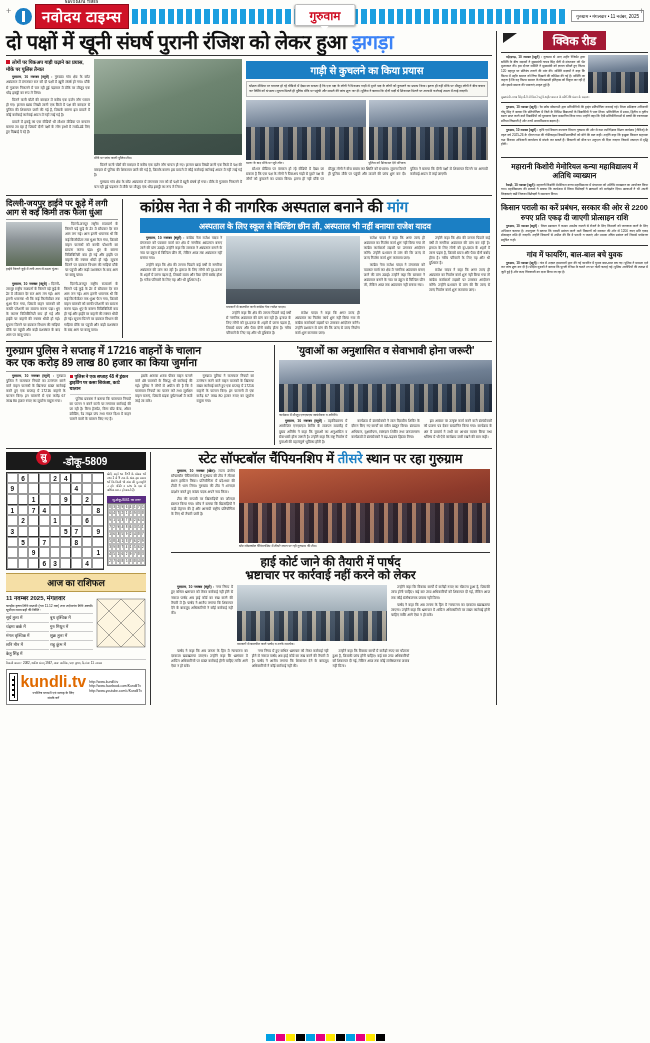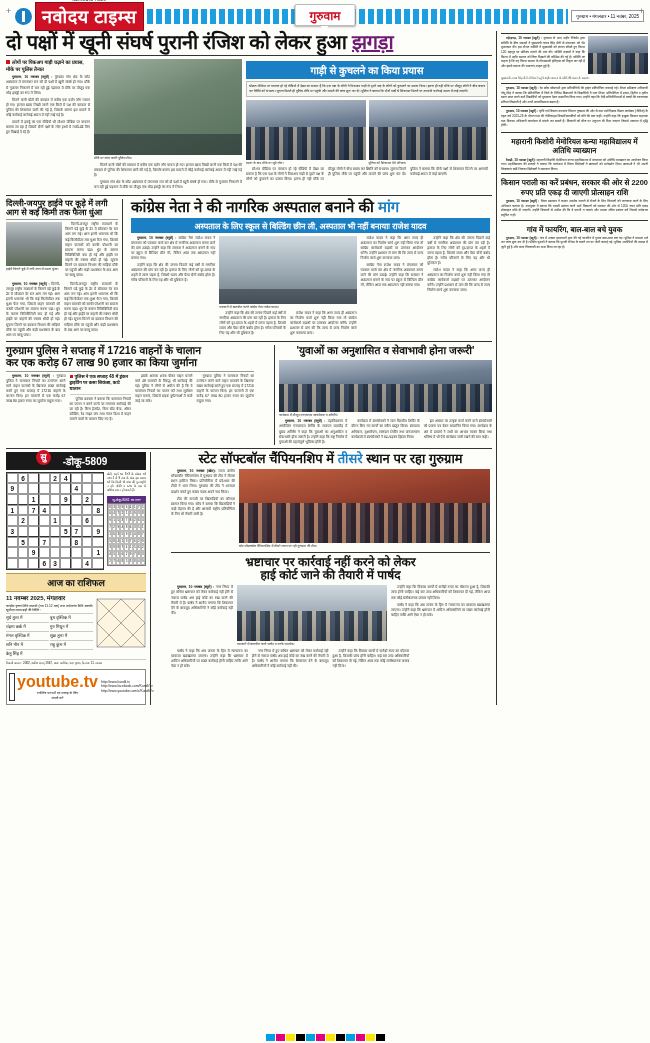--- a/index.html
+++ b/index.html
@@ -9,33 +9,33 @@
     background: #fdfdfa; color: #111; overflow: hidden; position: relative;
   }
   .page { width: 650px; height: 1043px; position: relative; padding: 4px 6px; background:#fdfdfa; }
 
   
   .masthead { display:flex; align-items:center; height:24px; gap:3px; position:relative; }
   .logo-circle { width:17px; height:17px; border-radius:50%; background:#1b7fc4; position:relative; flex:0 0 auto; }
   .logo-circle::after { content:""; position:absolute; left:7px; top:3px; width:3px; height:11px; background:#fff; }
   .paper-name-wrap { position:relative; }
   .paper-eng { font-size:3.2px; letter-spacing:.4px; color:#333; text-align:center; position:absolute; top:-4px; width:100%; font-weight:bold;}
-  .paper-name { background:#cf1126; color:#fff; font-weight:bold; font-size:18px; padding:1px 6px 2px; letter-spacing:.5px; border:1px solid #8d0a18; }
+  .paper-name { background:#cf1126; color:#fff; font-weight:bold; font-size:15px; padding:1px 6px 2px; letter-spacing:.5px; border:1px solid #8d0a18; }
   .bars { flex:1; height:15px; background:
       repeating-linear-gradient(to right,#1b9fe0 0 6px,#ffffff 6px 9px); }
   .guruvar-tag { position:absolute; left:50%; transform:translateX(-50%); top:0px; z-index:4;}
   .guruvar-box { background:#fff; border:1px solid #bbb; border-radius:2px; padding:1px 14px; box-shadow:0 1px 2px rgba(0,0,0,.3); }
   .guruvar-txt { color:#cf1126; font-weight:bold; font-size:12px; }
   .guruvar-box::after{content:"";position:absolute;left:50%;bottom:-5px;margin-left:-4px;border-left:4px solid transparent;border-right:4px solid transparent;border-top:5px solid #fff;}
   .dateline { border:1px solid #999; background:#fff; font-size:4.6px; padding:2px 4px; white-space:nowrap; color:#111; }
 
   
   .hl { font-weight:bold; color:#111; line-height:1.12; }
   .hl-main { font-size:20px; letter-spacing:-.3px; }
-  .hl-main .accent { color:#701a75;text-decoration:underline; }
+  .hl-main .accent { color:#3b82f6; }
   .subbar { background:#1b7fc4; color:#fff; font-weight:bold; font-size:10px; text-align:center; padding:2px 4px; margin-top:2px;}
   .body-col { font-size:3.5px; line-height:1.45; text-align:justify; color:#222; }
   .body-col p { margin-bottom:2px; text-indent:6px; }
   .cap { font-size:3.3px; color:#333; line-height:1.3; padding-top:1px;}
   .byline { font-weight:bold; }
 
   .photo { background:linear-gradient(160deg,#9fb0a0,#6d8470 45%,#55705c); position:relative; overflow:hidden; }
   .photo.grp { background:linear-gradient(175deg,#b9c3cf,#6f7f93 40%,#3f4d5e); }
   .photo.red { background:linear-gradient(170deg,#c0603f,#8d3a2b 50%,#5d2a22); }
   .photo.bld { background:linear-gradient(180deg,#cfd8de,#9aa8b2 55%,#6c7880); }
@@ -184,21 +184,21 @@
             <div class="body-col" style="flex:1">
               <p>दिल्ली-जयपुर राष्ट्रीय राजमार्ग के किनारे पड़े कूड़े के ढेर में सोमवार देर रात आग लग गई। आग इतनी भयानक थी कि कई किलोमीटर तक धुंआ फैल गया, जिससे वाहन चालकों को काफी परेशानी का सामना करना पड़ा। धुंए के कारण विजिबिलिटी कम हो गई और हाईवे पर वाहनों की रफ्तार धीमी हो गई। सूचना मिलने पर दमकल विभाग की गाड़ियां मौके पर पहुंची और कड़ी मशक्कत के बाद आग पर काबू पाया।</p>
             </div>
           </div>
           <div class="body-col" style="column-count:2;column-gap:4px;margin-top:2px;">
             <p><span class="byline">गुरुग्राम, 10 नवम्बर (ब्यूरो) :</span> <span>दिल्ली-जयपुर राष्ट्रीय राजमार्ग के किनारे पड़े कूड़े के ढेर में सोमवार देर रात आग लग गई। आग इतनी भयानक थी कि कई किलोमीटर तक धुंआ फैल गया, जिससे वाहन चालकों को काफी परेशानी का सामना करना पड़ा। धुंए के कारण विजिबिलिटी कम हो गई और हाईवे पर वाहनों की रफ्तार धीमी हो गई। सूचना मिलने पर दमकल विभाग की गाड़ियां मौके पर पहुंची और कड़ी मशक्कत के बाद आग पर काबू पाया।</span></p>
             <p>दिल्ली-जयपुर राष्ट्रीय राजमार्ग के किनारे पड़े कूड़े के ढेर में सोमवार देर रात आग लग गई। आग इतनी भयानक थी कि कई किलोमीटर तक धुंआ फैल गया, जिससे वाहन चालकों को काफी परेशानी का सामना करना पड़ा। धुंए के कारण विजिबिलिटी कम हो गई और हाईवे पर वाहनों की रफ्तार धीमी हो गई। सूचना मिलने पर दमकल विभाग की गाड़ियां मौके पर पहुंची और कड़ी मशक्कत के बाद आग पर काबू पाया।</p>
           </div>
         </div>
 
-        <div style="width:368px;border-left:1px solid #333;padding-left:8px;">
+        <div style="width:368px;border-left:1px solid #333;padding-left:17px;">
           <div class="hl" style="font-size:15px;">
             <span>कांग्रेस नेता ने की नागरिक अस्पताल बनाने की </span><span class="accent" style="color:#1b7fc4">मांग</span>
           </div>
           <div class="subbar" style="font-size:8px;">अस्पताल के लिए स्कूल से बिल्डिंग छीन ली, अस्पताल भी नहीं बनायाः राजेश यादव</div>
           <div style="display:flex;gap:4px;margin-top:3px;">
             <div class="body-col" style="width:86px">
               <p><span class="byline">गुरुग्राम, 10 नवम्बर (ब्यूरो) :</span> <span>कांग्रेस नेता राजेश यादव ने मंगलवार को पत्रकार वार्ता कर क्षेत्र में नागरिक अस्पताल बनाए जाने की मांग उठाई। उन्होंने कहा कि सरकार ने अस्पताल बनाने के नाम पर स्कूल से बिल्डिंग छीन ली, लेकिन आज तक अस्पताल नहीं बनाया गया।</span></p>
               <p>उन्होंने कहा कि क्षेत्र की जनता पिछले कई वर्षों से नागरिक अस्पताल की मांग कर रही है। इलाज के लिए लोगों को दूर-दराज के शहरों में जाना पड़ता है, जिससे समय और पैसा दोनों बर्बाद होता है। गरीब परिवारों के लिए यह और भी मुश्किल है।</p>
             </div>
             <div style="width:140px">
@@ -222,21 +222,21 @@
           </div>
         </div>
       </div>
 
       <div class="hr"></div>
 
       <div style="display:flex;gap:20px;">
         <div style="width:248px;">
           <div class="hl" style="font-size:10.5px;">
             <div>गुरुग्राम पुलिस ने सप्ताह में 17216 वाहनों के चालान</div>
-            <div>कर एक करोड़ 67 लाख 90 हजार का किया जुर्माना</div>
+            <div>कर एक करोड़ 89 लाख 80 हजार का किया जुर्माना</div>
           </div>
           <div class="hr-thin"></div>
           <div style="display:flex;gap:4px;">
             <div class="body-col" style="width:60px">
               <p><span class="byline">गुरुग्राम, 10 नवम्बर (ब्यूरो) :</span> <span>गुरुग्राम पुलिस ने यातायात नियमों का उल्लंघन करने वाले वाहन चालकों के खिलाफ सख्त कार्रवाई करते हुए एक सप्ताह में 17216 वाहनों के चालान किए। इन चालानों से एक करोड़ 67 लाख 80 हजार रुपए का जुर्माना वसूला गया।</span></p>
             </div>
             <div style="width:62px">
               <div style="font-weight:bold;font-size:4.6px;line-height:1.3;border-bottom:1px solid #ccc;padding-bottom:2px;margin-bottom:2px">
                 <span style="display:inline-block;width:3px;height:3px;background:#cf1126;margin-right:2px;"></span><span>पुलिस ने एक सप्ताह 48 में ड्रंकन ड्राइविंग पर कसा शिकंजा, काटे चालान</span>
               </div>
@@ -473,21 +473,21 @@
                 <line x1="98" y1="2" x2="2" y2="98" stroke="#555"></line>
                 <polygon points="50,2 98,50 50,98 2,50" fill="none" stroke="#555"></polygon>
               </svg>
             </div>
           </div>
           <div style="font-size:3px;border-top:1px solid #ccc;margin-top:2px;padding-top:1px">विक्रमी सम्वत : 2082, शकीय संवत् 1947, मास: कार्तिक, पक्ष: कृष्ण, दिनांक: 11 नवम्बर</div>
 
           <div class="ad-box" style="margin-top:4px">
             <div class="qr"></div>
             <div style="text-align:center">
-              <div class="ad-logo">youtube.tv</div>
+              <div class="ad-logo">kundli.tv</div>
               <div class="ad-txt">ज्योतिष परामर्श एवं सलाह के लिए</div>
               <div class="ad-txt">संपर्क करें</div>
             </div>
             <div class="ad-txt" style="text-align:left">
               <div>http://www.kundli.tv</div>
               <div>http://www.facebook.com/KundliTv</div>
               <div>http://www.youtube.com/c/KundliTv</div>
             </div>
           </div>
         </div>
@@ -503,22 +503,22 @@
             </div>
             <div style="flex:1">
               <div class="photo red" style="height:74px;">
                   <div class="people"></div>
                 </div>
               <div class="cap">स्टेट सॉफ्टबॉल चैंपियनशिप में तीसरे स्थान पर रही गुरुग्राम की टीम।</div>
             </div>
           </div>
           <div class="hr"></div>
           <div class="hl" style="font-size:12px;text-align:center;">
+            <div>हाई कोर्ट जाने की तैयारी में पार्षद</div>
             <div>भ्रष्टाचार पर कार्रवाई नहीं करने को लेकर</div>
-            <div>हाई कोर्ट जाने की तैयारी में पार्षद</div>
           </div>
           <div style="display:flex;gap:4px;margin-top:3px;">
             <div class="body-col" style="width:62px">
               <p><span class="byline">गुरुग्राम, 10 नवम्बर (ब्यूरो) :</span> <span>नगर निगम में हुए कथित भ्रष्टाचार को लेकर कार्रवाई नहीं होने से नाराज पार्षद अब हाई कोर्ट का रुख करने की तैयारी में हैं। पार्षद ने आरोप लगाया कि शिकायत देने के बावजूद अधिकारियों ने कोई कार्रवाई नहीं की।</span></p>
             </div>
             <div style="width:150px">
               <div class="photo bld" style="height:56px;">
                   <div class="people"></div>
                 </div>
               <div class="cap">पत्रकारों से बातचीत करते पार्षद व उनके समर्थक।</div>
@@ -531,41 +531,45 @@
           <div class="body-col" style="column-count:4;column-gap:4px;margin-top:2px">
             <p>पार्षद ने कहा कि अब जनता के हित में न्यायालय का दरवाजा खटखटाया जाएगा। उन्होंने कहा कि भ्रष्टाचार में शामिल अधिकारियों पर सख्त कार्रवाई होनी चाहिए ताकि आगे ऐसा न हो सके।</p>
             <p>नगर निगम में हुए कथित भ्रष्टाचार को लेकर कार्रवाई नहीं होने से नाराज पार्षद अब हाई कोर्ट का रुख करने की तैयारी में हैं। पार्षद ने आरोप लगाया कि शिकायत देने के बावजूद अधिकारियों ने कोई कार्रवाई नहीं की।</p>
             <p>उन्होंने कहा कि विकास कार्यों में करोड़ों रुपए का घोटाला हुआ है, जिसकी जांच होनी चाहिए। कई बार उच्च अधिकारियों को शिकायत दी गई, लेकिन आज तक कोई संतोषजनक जवाब नहीं मिला।</p>
           </div>
         </div>
       </div>
     </div>
 
     <div class="rail">
+      <div class="quick-head">
+        <span class="quick-tri"></span>
+        <span class="quick-band">क्विक रीड</span>
+      </div>
       <div id="quick-items">
           <div style="border-top: 1px solid rgb(51, 51, 51); padding-top: 2px; margin-top: 2px;">
             <div class="rail-body">
               <div class="photo grp" style="height: 38px; width: 60px; float: right; margin: 0px 0px 2px 3px;">
                 <div class="people"></div>
               </div>
               <p><span class="byline">महेन्द्रगढ़, 10 नवम्बर (ब्यूरो) : </span>गुरुग्राम से आए अहीर रेजिमेंट द्वारा समिति के बीच सदस्यों ने मुख्यमंत्री नायब सिंह सैनी से मंगलवार को भेंट मुलाकात की। इस दौरान समिति ने मुख्यमंत्री को ज्ञापन सौंपते हुए फिल्म 120 बहादुर पर प्रतिबंध लगाने की मांग की। समिति सदस्यों ने कहा कि फिल्म में अहीर समाज को निचा दिखाने की कोशिश की गई है। समिति का कहना है कि यह फिल्म समाज के गौरवशाली इतिहास को विकृत कर रही है और इससे समाज की भावनाएं आहत हुई हैं।</p>
               <div class="cap" style="clear: both; font-size: 3px;">मुख्यमंत्री नायब सिंह सैनी से मिलने पहुंचे अहीर समाज के प्रतिनिधि मंडल के सदस्य।</div>
             </div>
           </div>
           <div style="border-top: 1px solid rgb(51, 51, 51); padding-top: 2px; margin-top: 2px;">
             <div class="rail-body">
               <p><span class="byline">गुरुग्राम, 10 नवम्बर (ब्यूरो) : </span>रेड क्रॉस सोसायटी द्वारा प्रतियोगियों की ड्राइंग प्रतियोगिता करवाई गई। जिला प्रशिक्षण अधिकारी गोपू सिंह ने बताया कि प्रतियोगिता में जिले के विभिन्न विद्यालयों के विद्यार्थियों ने भाग लिया। प्रतियोगिता में प्रथम, द्वितीय व तृतीय स्थान प्राप्त करने वाले विद्यार्थियों को पुरस्कार देकर सम्मानित किया गया। उन्होंने कहा कि ऐसी प्रतियोगिताओं से बच्चों की रचनात्मक प्रतिभा निखरती है और उनमें आत्मविश्वास बढ़ता है।</p>
             </div>
           </div>
           <div style="border-top: 1px solid rgb(51, 51, 51); padding-top: 2px; margin-top: 2px;">
             <div class="rail-body">
               <p><span class="byline">गुरुग्राम, 10 नवम्बर (ब्यूरो) : </span>कृषि एवं किसान कल्याण विभाग गुरुग्राम की ओर से गन्ना उपनिदेशक मिशन कार्यक्रम (जैविक) के तहत वर्ष 2025-26 के दौरान गन्ना की नोटिफाइड किस्मों/प्रजातियों को बोने की बात कही। उन्होंने कहा कि इच्छुक किसान सहायक गन्ना विकास अधिकारी कार्यालय से संपर्क कर सकते हैं। किसानों को बीज पर अनुदान भी दिया जाएगा जिससे उत्पादन में वृद्धि होगी।</p>
             </div>
           </div>
-          <div style="border-top: 1px solid rgb(51, 51, 51); padding-top: 2px; margin-top: 4px;">
+          <div style="border-top: 1px solid rgb(51, 51, 51); padding-top: 2px; margin-top: 10px;">
             <div class="rail-hl">महारानी किशोरी मेमोरियल कन्या महाविद्यालय में अतिथि व्याख्यान</div>
             <div class="rail-body">
               <p><span class="byline">रेवाड़ी, 10 नवम्बर (ब्यूरो): </span>महारानी किशोरी मेमोरियल कन्या महाविद्यालय में मंगलवार को अतिथि व्याख्यान का आयोजन किया गया। महाविद्यालय की प्राचार्य ने बताया कि कार्यक्रम में विषय विशेषज्ञों ने छात्राओं को मार्गदर्शन दिया। छात्राओं ने भी अपनी जिज्ञासाएं रखीं जिनका विशेषज्ञों ने समाधान किया।</p>
             </div>
           </div>
           <div style="border-top: 1px solid rgb(51, 51, 51); padding-top: 2px; margin-top: 2px;">
             <div class="rail-hl">किसान पराली का करें प्रबंधन, सरकार की ओर से 2200 रुपए प्रति एकड़ दी जाएगी प्रोत्साहन राशि</div>
             <div class="rail-body">
               <p><span class="byline">गुरुग्राम, 10 नवम्बर (ब्यूरो) : </span>जिला प्रशासन ने फसल अवशेष जलाने से रोकने के लिए किसानों को जागरूक करने के लिए अभियान चलाया है। उपायुक्त ने बताया कि पराली प्रबंधन करने वाले किसानों को सरकार की ओर से 1200 रुपए प्रति एकड़ प्रोत्साहन राशि दी जाएगी। उन्होंने किसानों से अपील की कि वे पराली न जलाएं और उसका उचित प्रबंधन करें जिससे पर्यावरण प्रदूषित न हो।</p>
             </div>

